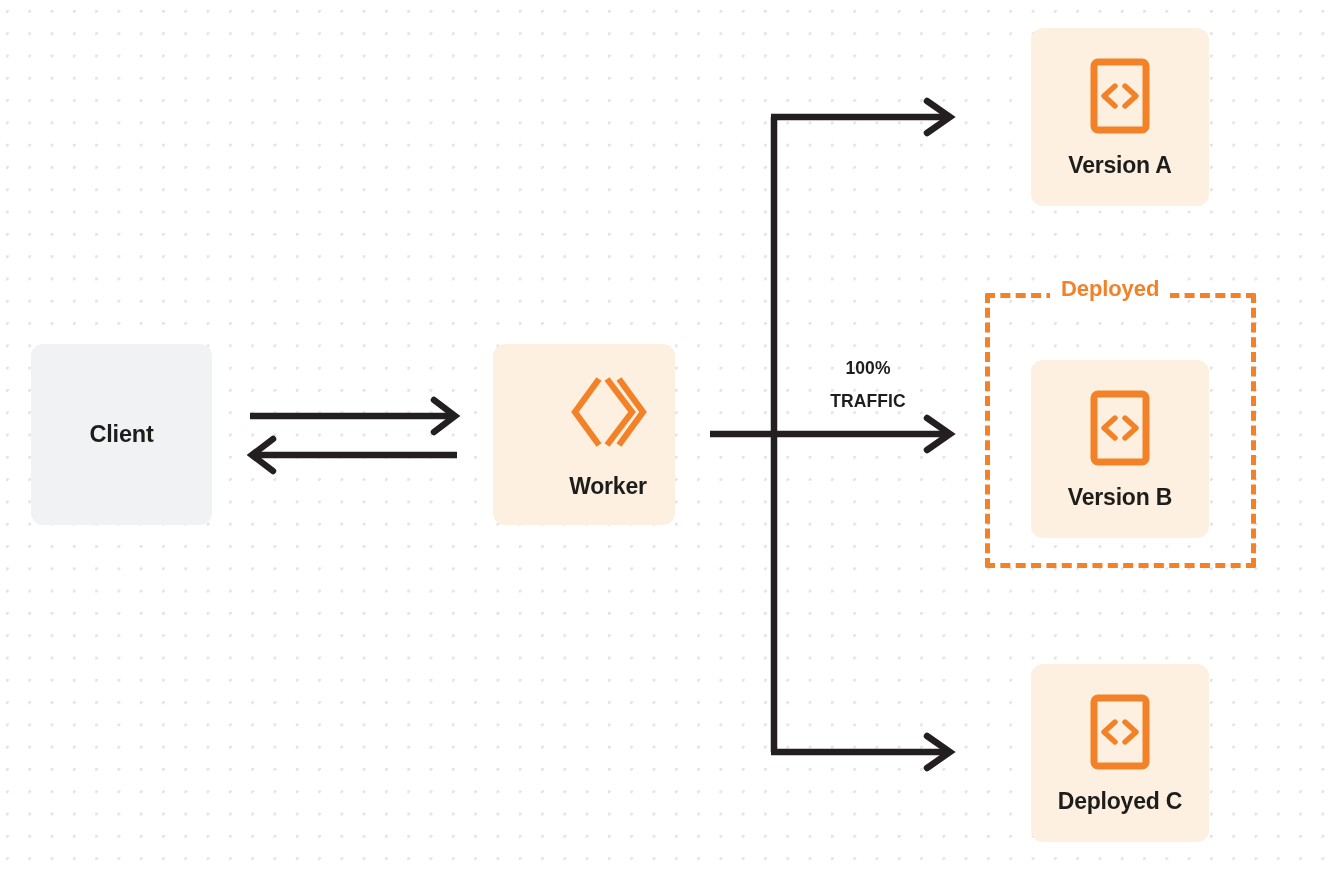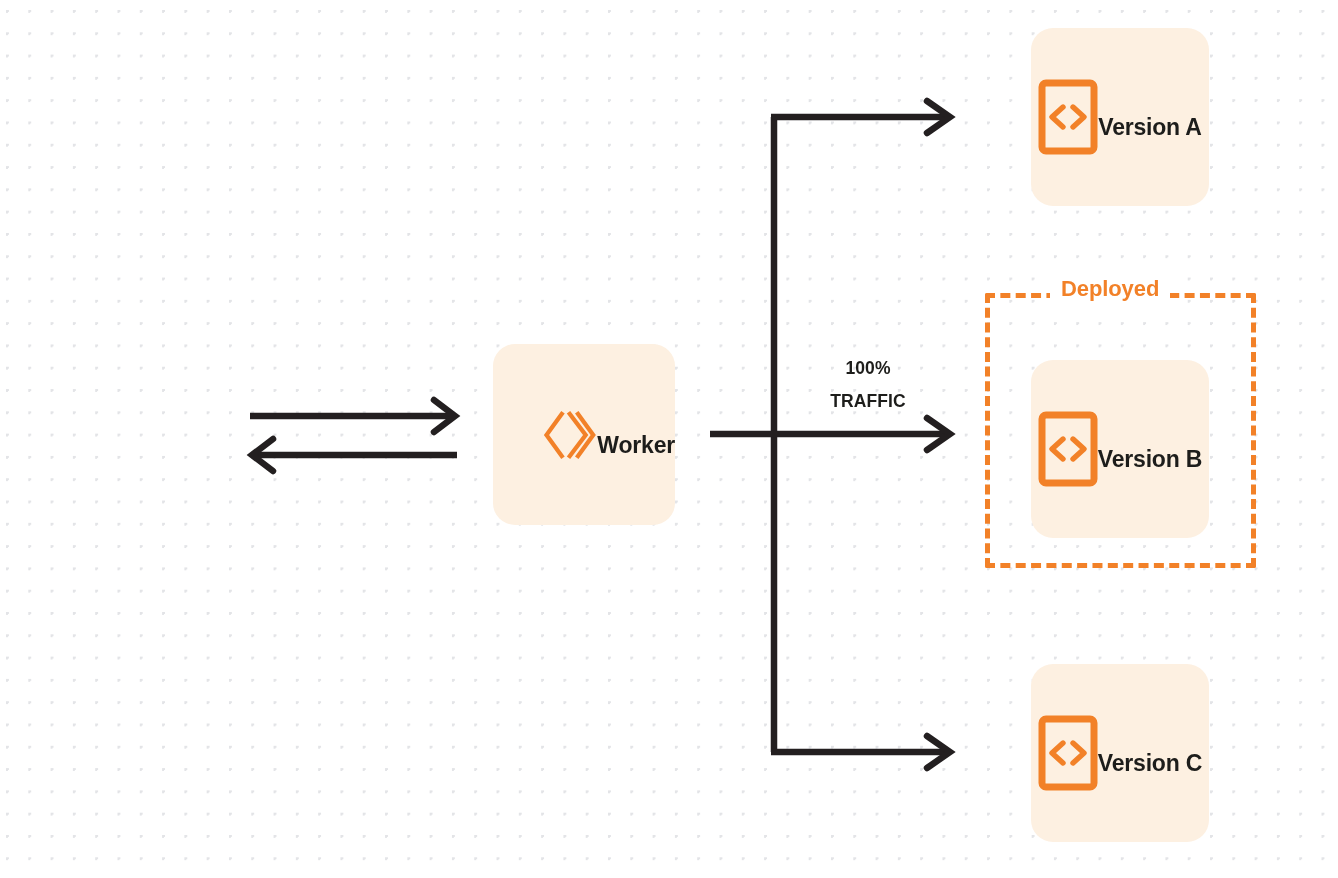--- a/index.html
+++ b/index.html
@@ -18,24 +18,24 @@
     background-position: 6px 10px;
     overflow: hidden;
     font-family: "Liberation Sans", sans-serif;
     -webkit-font-smoothing: antialiased;
   }
 
   
   .node {
     position: absolute;
     display: flex;
-    flex-direction: row;
+    flex-direction: column;
     align-items: center;
     justify-content: center;
-    border-radius: 22px;
+    border-radius: 12px;
     box-sizing: border-box;
   }
   .node-client {
     left: 31px; top: 344px; width: 181px; height: 181px;
     background: #f1f2f4;
   }
   .node-worker {
     left: 493px; top: 344px; width: 182px; height: 181px;
     background: #fdf0e1;
     padding-left: 48px;
@@ -144,20 +144,23 @@
         <polyline points="927,736 950,752 927,768" stroke-linecap="round" stroke-linejoin="miter"></polyline>
       </g>
     </g>
   </svg>
 
   <div class="traffic-label">
     <span>100%</span>
     <span>TRAFFIC</span>
   </div>
 
+  <div class="node node-client">
+    <div class="node-label">Client</div>
+  </div>
 
   <div class="node node-worker">
     <svg class="node-icon" width="82" height="82" viewBox="0 0 82 82" aria-hidden="true">
       <g fill="none" stroke="#f28128" stroke-width="6.2" stroke-linejoin="miter" stroke-linecap="butt">
         <polyline points="32,8 8,41 32,74"></polyline>
         <polyline points="40,8 65,41 40,74"></polyline>
         <polyline points="52,8 76,41 52,74"></polyline>
       </g>
     </svg>
     <div class="node-label">Worker</div>
@@ -189,16 +192,16 @@
   </div>
 
   <div class="node node-version node-version-c">
     <svg class="node-icon" width="60" height="76" viewBox="0 0 60 76" aria-hidden="true">
       <rect x="4" y="4" width="52" height="68" rx="4" ry="4" fill="none" stroke="#f28128" stroke-width="7"></rect>
       <g fill="none" stroke="#f28128" stroke-width="5.4" stroke-linecap="round" stroke-linejoin="round">
         <polyline points="25,28 14,38 25,48"></polyline>
         <polyline points="35,28 46,38 35,48"></polyline>
       </g>
     </svg>
-    <div class="node-label">Version C</div>
+    <div class="node-label">Deployed C</div>
   </div>
 
 </div>
 
 </body></html>

